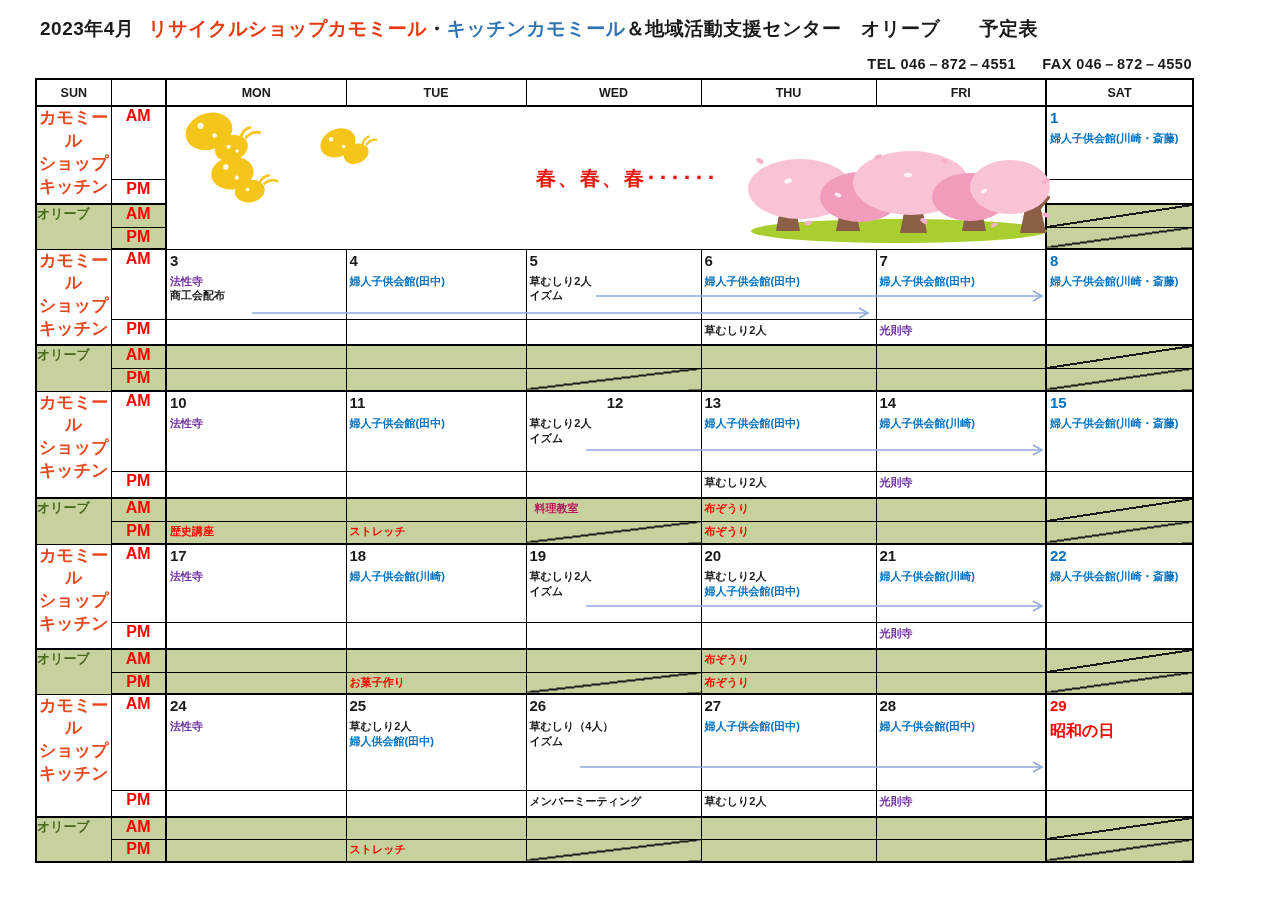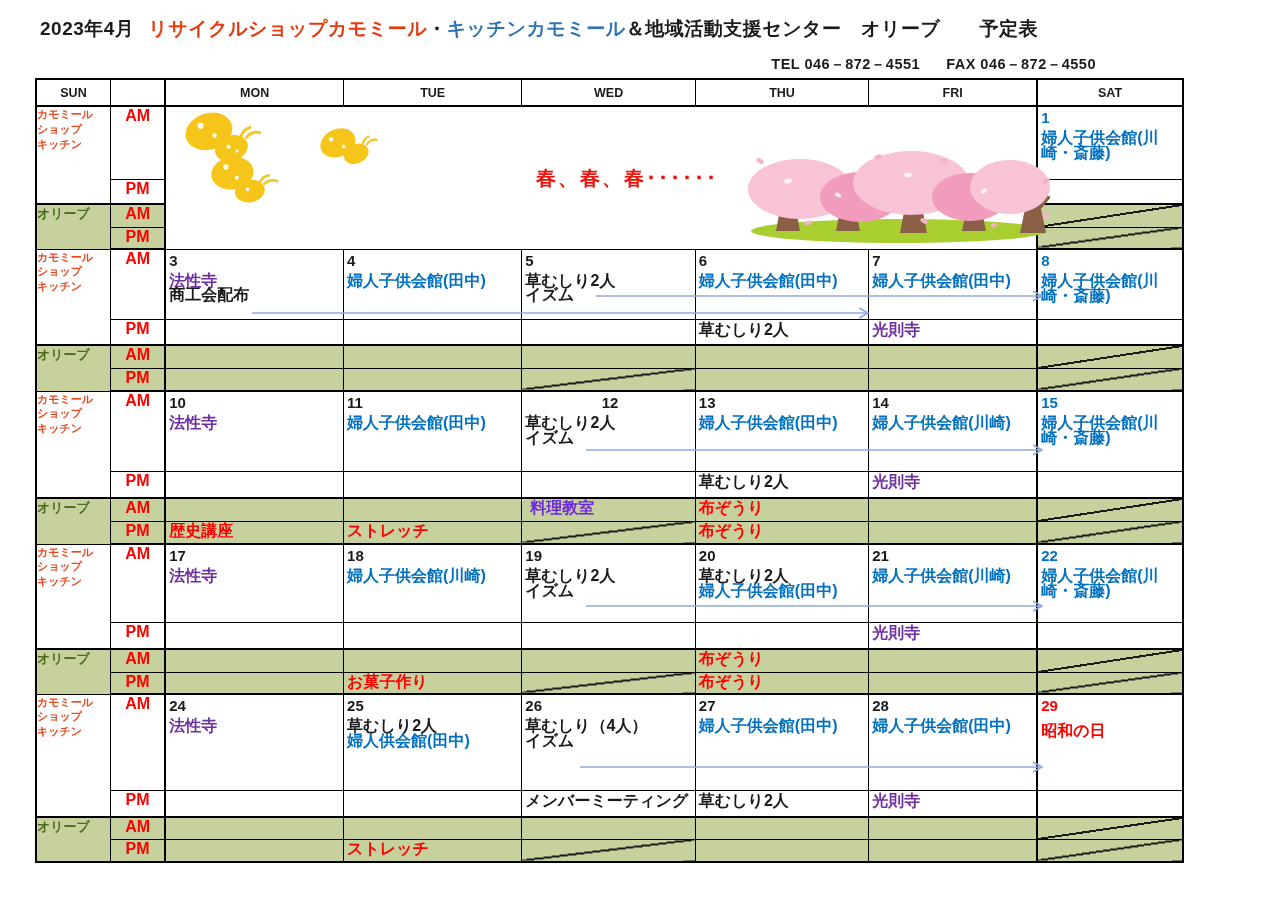--- a/index.html
+++ b/index.html
@@ -1,17 +1,17 @@
 <!DOCTYPE html>
 <html><head>
 <meta charset="utf-8">
 <style>
   html,body{margin:0;padding:0;background:#ffffff;}
   body{font-family:"Liberation Sans","DejaVu Sans",sans-serif;-webkit-font-smoothing:antialiased;}
-  #page{position:relative;width:1184px;height:905px;background:#fff;overflow:hidden;}
+  #page{position:relative;width:1280px;height:905px;background:#fff;overflow:hidden;}
 
   
   #title{position:absolute;left:40px;top:16px;font-size:19px;font-weight:bold;color:#1a1a1a;white-space:nowrap;letter-spacing:.5px;}
   #title .month{margin-right:14px;}
   #title .shop{color:#e8380c;}
   #title .kitchen{color:#2e74b5;}
   #contact{position:absolute;top:55px;right:88px;font-size:14.5px;font-weight:bold;color:#1a1a1a;letter-spacing:.5px;}
   #contact span{margin-left:26px;}
   #contact span:first-child{margin-left:0;}
 
@@ -20,24 +20,24 @@
   #cal th,#cal td{border:1px solid #000;padding:0;overflow:hidden;vertical-align:top;}
   #cal thead th{border-bottom-width:2px;font-size:12.5px;font-weight:bold;text-align:center;vertical-align:middle;color:#1a1a1a;}
   th.sun{color:#ff0000;}
   th.sat{color:#0070c0;}
   .satcol{border-left-width:2px !important;}
   .ampm{font-size:16px;font-weight:bold;color:#ff0000;text-align:center;vertical-align:middle;border-right-width:2px !important;}
   .green{background:#c6d19e;}
   .otop{border-top-width:2px !important;}
   .wbot{border-bottom-width:2px !important;}
   .slash{background-color:#c6d19e;background-image:linear-gradient(to bottom right,transparent calc(50% - 1px),#1a1a1a calc(50% - 1px),#1a1a1a calc(50% + 1px),transparent calc(50% + 1px));}
-  .kamolabel{font-size:11px;font-weight:bold;color:#e8481f;vertical-align:middle;padding-left:5px;line-height:1.35;}
+  .kamolabel{font-size:17px;font-weight:bold;color:#e8481f;vertical-align:middle;padding-left:5px;line-height:1.35;text-align:center;}
   .olivelabel{font-size:13px;font-weight:bold;color:#4a6b1e;vertical-align:middle;padding-left:4px;}
   .daynum{font-size:15px;font-weight:bold;line-height:17px;padding:2px 0 0 3px;color:#1a1a1a;}
-  .ev{font-size:16px;font-weight:bold;line-height:14.5px;padding-left:3px;white-space:normal;}
+  .ev{font-size:11px;font-weight:bold;line-height:14.5px;padding-left:3px;white-space:normal;}
   .ev.lg{font-size:16px;line-height:20px;padding-top:2px;}
   .amcell .evwrap{padding-top:5px;}
   .pmcell .ev{padding-top:3px;}
   .ocell .ev{padding-top:2px;}
   .merged{background:#fff;}
 
   
   #overlay{position:absolute;left:0;top:0;width:1280px;height:905px;pointer-events:none;}
   .abs{position:absolute;}
   #spring{position:absolute;left:536px;top:165px;font-size:20px;font-weight:bold;color:#e8160c;letter-spacing:2px;white-space:nowrap;}
@@ -243,21 +243,21 @@
             <div class="ev" style="color: rgb(112, 48, 160);">光則寺</div>
           </td>
           <td class="pmcell satcol"></td>
         </tr>
         <tr style="height: 23px;">
           <td class="olivelabel green otop" rowspan="2">オリーブ</td>
           <td class="ampm green otop">AM</td>
           <td class="ocell green otop"></td>
           <td class="ocell green otop"></td>
           <td class="ocell green otop">
-            <div class="ev" style="color: #6d28d9; padding-left: 8px;">料理教室</div>
+            <div class="ev" style="color: #be185d; padding-left: 8px;">料理教室</div>
           </td>
           <td class="ocell green otop">
             <div class="ev" style="color: rgb(255, 0, 0);">布ぞうり</div>
           </td>
           <td class="ocell green otop"></td>
           <td class="ocell green otop satcol slash"></td>
         </tr>
         <tr style="height: 23px;">
           <td class="ampm green wbot">PM</td>
           <td class="ocell green wbot">

